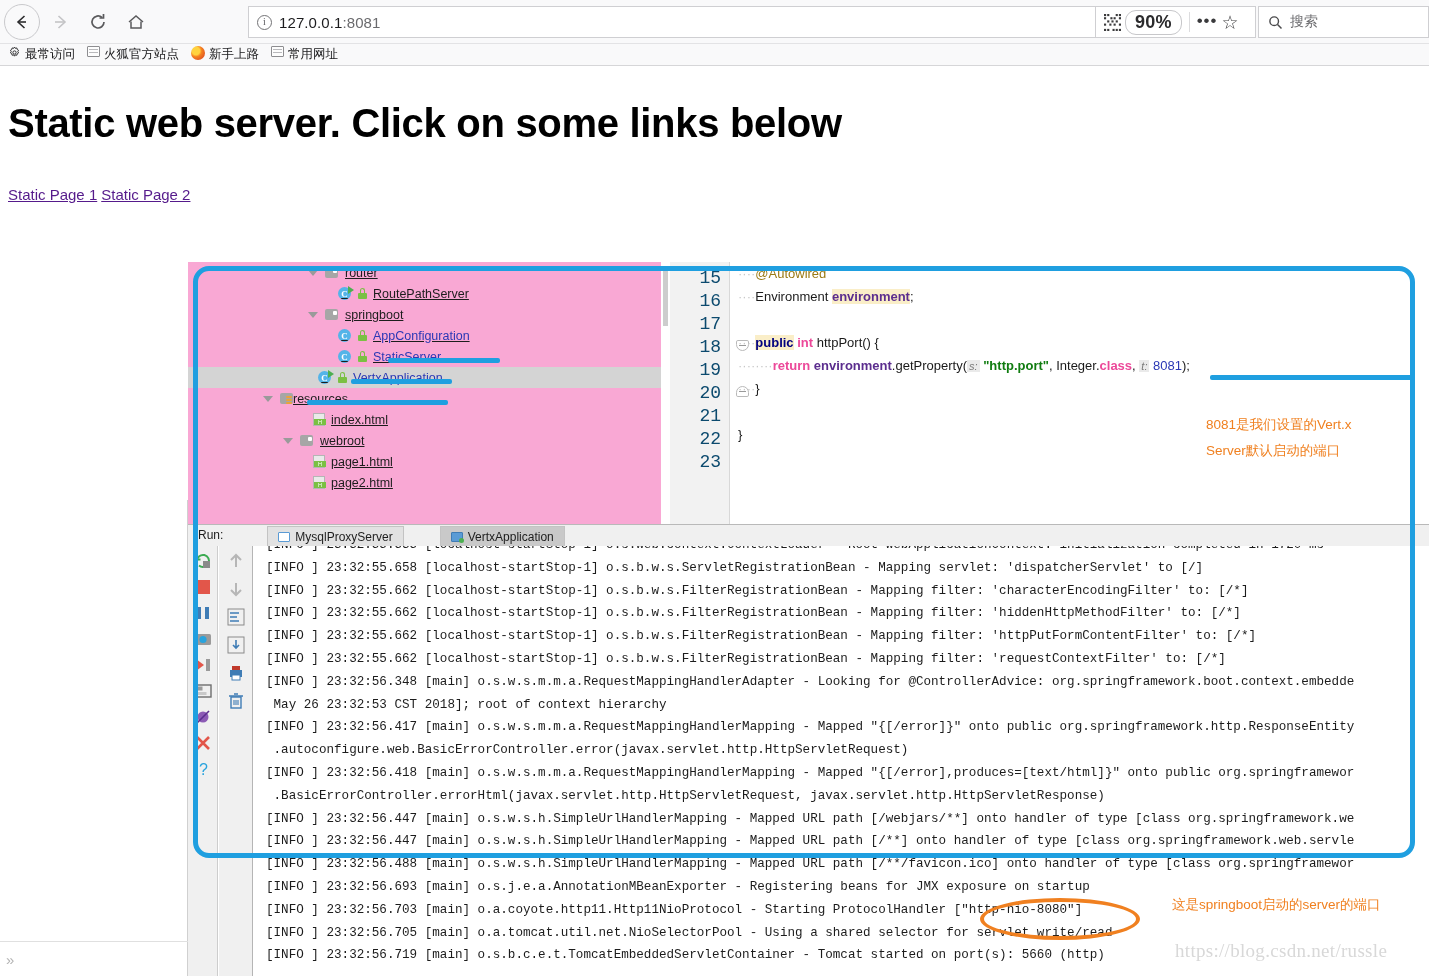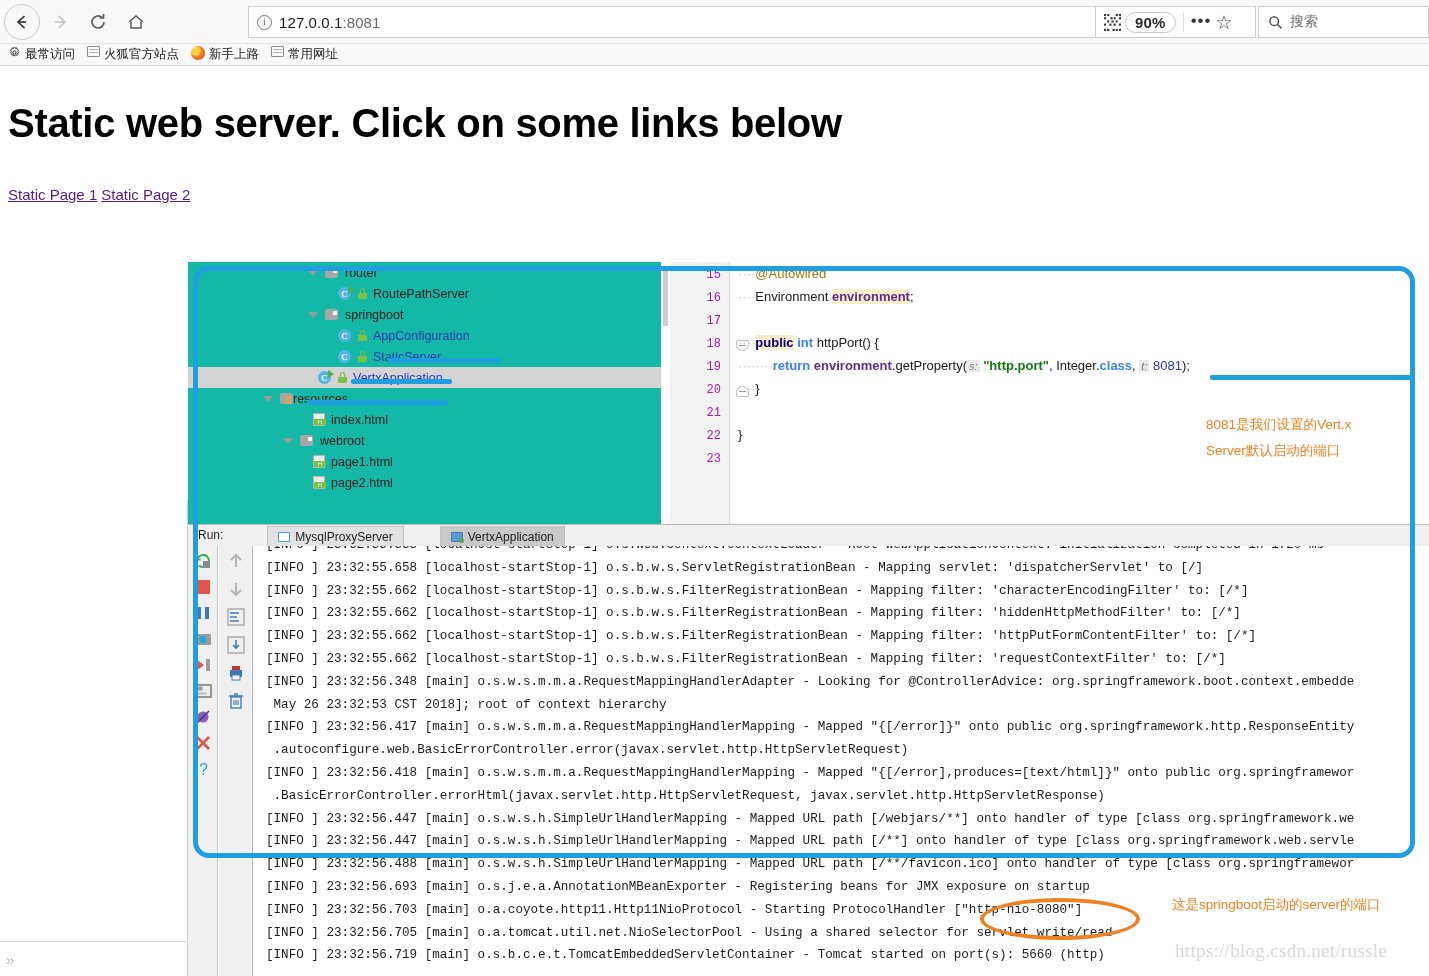--- a/index.html
+++ b/index.html
@@ -36,21 +36,21 @@
   .url-text { font-size:15px; color:#1c1c1e; letter-spacing:.1px; }
   .url-text .port { color:#6a6a6d; }
   .tb-right {
     position:absolute; left:1096px; top:6px; width:160px; height:32px;
     background:#fff; border:1px solid #cfcfd2; border-left:none;
     display:flex; align-items:center; gap:4px; padding-left:8px;
   }
   .qr-ico { width:17px; height:17px; display:block; }
   .zoom-pill {
     border:1px solid #c7c7ca; border-radius:11px; padding:1px 9px;
-    font-size:15px; color:#2b2b2d; font-weight:bold; letter-spacing:.2px;
+    font-size:18px; color:#2b2b2d; font-weight:bold; letter-spacing:.2px;
   }
   .vsep { width:1px; height:20px; background:#dcdcde; margin:0 3px; }
   .dots { font-size:17px; color:#3a3a3c; letter-spacing:1px; line-height:1; padding-bottom:4px;}
   .star { font-size:19px; color:#3a3a3c; line-height:1; }
   .searchbar {
     position:absolute; left:1258px; top:6px; width:171px; height:32px;
     background:#fff; border:1px solid #cfcfd2; display:flex; align-items:center;
     gap:7px; padding-left:9px;
   }
   .search-txt { font-size:14px; color:#6d6d70; }
@@ -82,22 +82,22 @@
   
   .ide {
     position:absolute; left:188px; top:262px; width:1241px; height:714px;
     background:#ffffff; overflow:hidden;
   }
   .ide-top {
     position:absolute; left:0; top:0; width:1241px; height:262px; background:#fff;
     display:flex;
   }
   .tree-pane {
-    position:relative; width:482px; height:262px; background:#14b8a6; overflow:hidden;
-    font-size:12.5px; color:#1d1d1d;
+    position:relative; width:482px; height:262px; background:#f9a8d4; overflow:hidden;
+    font-size:12.5px; color:#1d1d1d;text-decoration:underline;
   }
   .tree-row { position:relative; height:21px; display:flex; align-items:center; }
   .tree-row.sel { background:#d4d4d4; }
   .twisty { width:0;height:0;border-left:5px solid transparent;border-right:5px solid transparent;
     border-top:6px solid #9a9a9a; display:inline-block; }
   .f-ico { width:13px; height:11px; background:#a6a6a6; border-radius:2px; position:relative; }
   .f-ico:after { content:""; position:absolute; right:1.5px; top:2px; width:4px; height:4px;
     background:#fff; border-radius:1px; }
   .f-ico.res:after { background:#e8a33d; height:1.5px; width:6px; right:1px; top:3px;
     box-shadow:0 3px 0 #e8a33d, 0 6px 0 #e8a33d; }
@@ -118,30 +118,30 @@
   .tname { color:#1d1d1d; }
   .tname.blue { color:#2a38b5; }
   .hl-bar { position:absolute; height:5px; background:#1f9fe0; border-radius:2px; }
 
   .tree-scroll { position:absolute; right:0; top:0; width:9px; height:262px; background:#fff; }
   .tree-scroll i { position:absolute; left:2px; top:4px; width:5px; height:60px; background:#cdcdcd; }
 
   .editor-pane { position:relative; flex:1; height:262px; background:#fff; overflow:hidden; }
   .gutter { position:absolute; left:0; top:0; width:60px; height:262px; background:#f2f2f2;
     border-right:1px solid #d8d8d8; }
-  .gutter .ln { position:absolute; right:8px; font-size:12px; color:#a21caf;
+  .gutter .ln { position:absolute; right:8px; font-size:18px; color:#0c4a6e;
     font-family:"Liberation Mono", monospace; }
   .fold { position:absolute; left:66px; width:13px; height:11px; border:1.2px solid #b9b9b9;
      background:#fff; }
   .fold.open { border-radius:2px 2px 7px 7px; }
   .fold.close { border-radius:7px 7px 2px 2px; }
   .fold:after { content:""; position:absolute; left:2px; top:4px; width:7px; height:1.2px; background:#9a9a9a; }
   .code { position:absolute; left:68px; top:0; font-family:Liberation Sans, sans-serif;
      font-size:13px; color:#1a1a1a; white-space:pre; }
-  .kw { color:#3b82f6; font-weight:bold; }
+  .kw { color:#ec4899; font-weight:bold; }
   .kwhl { color:#00007f; font-weight:bold; background:#faeec8; }
   .ann { color:#9b7a13; }
   .str { color:#107c10; font-weight:bold; }
   .num { color:#2a38b5; }
   .fld { color:#5b2d8e; font-weight:bold; background:#faeec8; }
   .fld2 { color:#5b2d8e; font-weight:bold; }
   .dim { color:#c8c8c8; }
   .hint { background:#eaeaea; color:#7a7a7a; font-style:italic; font-size:11px; padding:0 2px; }
   .note-cn { position:absolute; color:#f08020; font-size:13.5px; line-height:1.95;
      font-family:"Liberation Sans", sans-serif; }

